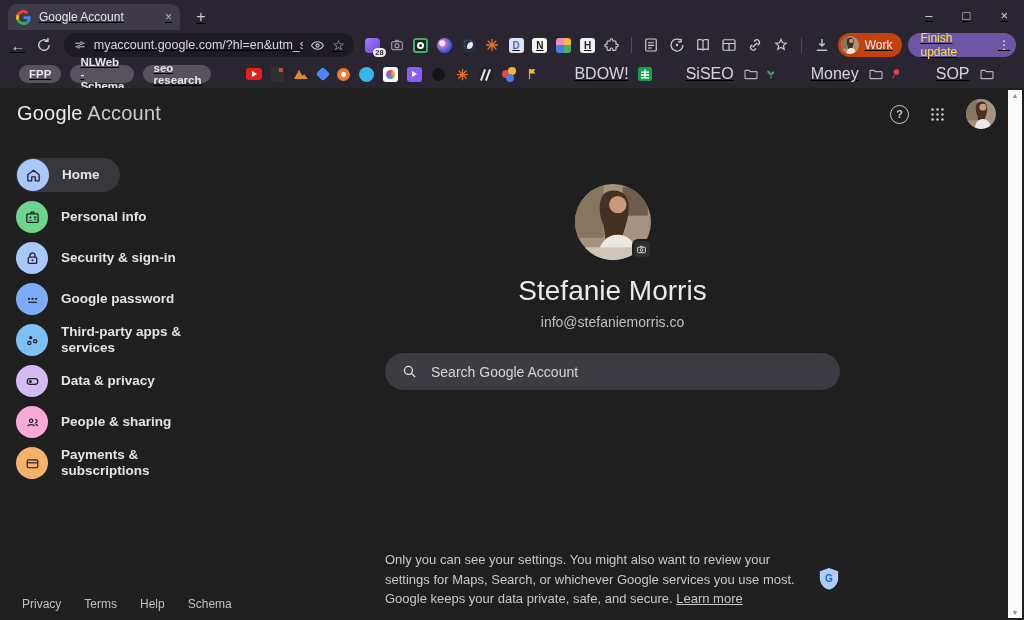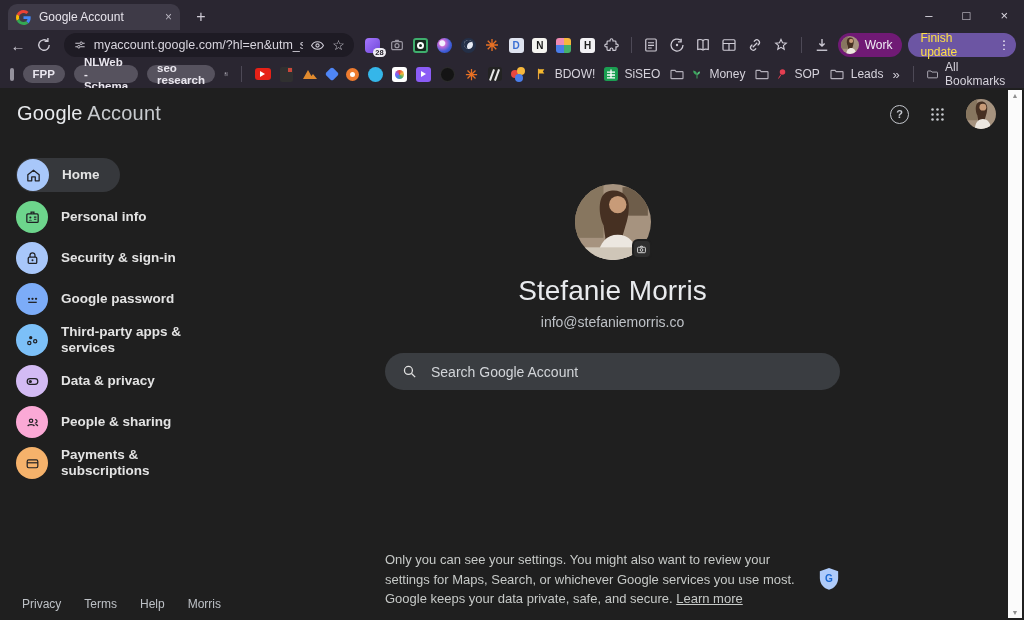--- a/index.html
+++ b/index.html
@@ -1,18 +1,18 @@
 <!DOCTYPE html>
 <html><head>
 <meta charset="utf-8">
 <style>
   * { margin:0; padding:0; box-sizing:border-box; }
   html,body { width:1024px; height:620px; background:#1f1f1f; overflow:hidden;
               font-family:"Liberation Sans", sans-serif; }
-  .browser { position:relative; width:1024px; height:620px; background:#2a2631; }
+  .browser { position:relative; width:1024px; height:620px; background:#2a2631;text-decoration:underline; }
 
   
   .tabbar { height:30px; display:flex; align-items:flex-end; padding-left:8px; }
   .tab { display:flex; align-items:center; gap:8px; width:172px; height:26px;
          background:#3e3a47; border-radius:9px 9px 0 0; padding:0 8px; }
   .tab-title { font-size:12px; color:#e7e4ec; flex:1; white-space:nowrap; overflow:hidden; }
   .tab-close { font-size:12px; color:#b9b6c1; cursor:default; }
   .newtab { width:26px; height:26px; margin-left:8px; display:flex; align-items:center;
             justify-content:center; font-size:16px; color:#cfccd6; }
   .wincontrols { margin-left:auto; display:flex; align-items:center; gap:30px;
@@ -81,21 +81,21 @@
   .blackc { width:15px; height:15px; border-radius:50%; background:#141414; border:1px solid #2e2e2e; }
   .stripes { width:14px; height:14px; border-radius:3px; background:#232323; position:relative; overflow:hidden; }
   .stripes i { position:absolute; left:3px; top:2px; width:2px; height:12px; background:#e8e8e8; transform:rotate(20deg); }
   .stripes i + i { left:8px; }
   .cluster { position:relative; width:15px; height:15px; }
   .cluster i { position:absolute; width:8px; height:8px; border-radius:50%; }
   .cluster i:nth-child(1){left:0; top:3px; background:#e9483f;}
   .cluster i:nth-child(2){left:6px; top:0; background:#f6b73c;}
   .cluster i:nth-child(3){left:4px; top:7px; background:#4a7de9;}
   .bm { display:flex; align-items:center; gap:6px; }
-  .bm span { font-size:12px; color:#d6d3dc; }
+  .bm span { font-size:16px; color:#d6d3dc;margin-left:28px; }
   .chev { font-size:13px; color:#cfccd6; }
 
   
   .page { position:relative; width:1024px; height:532px; background:#1f1f1f; overflow:hidden; }
   .page-title { position:absolute; left:17px; top:14px; font-size:20px; letter-spacing:.2px; }
   .page-title .t1 { color:#e8eaed;text-align:right; }
   .page-title .t2 { color:#c8cbcf; }
   .page-top-icons { position:absolute; top:11px; right:28px; display:flex; align-items:center; gap:20px; }
   .help-circle { width:19px; height:19px; border:1.6px solid #c3c6cc; border-radius:50%;
                  color:#c3c6cc; font-size:11px; font-weight:bold; display:flex;
@@ -274,21 +274,21 @@
 
     <div class="sep-v"></div>
 
     <div class="nav-btn">
       <svg class="tool-ico" viewBox="0 0 24 24">
           <path d="M12 4v9M8.5 10 12 13.5 15.5 10" fill="none" stroke="#cfccd6" stroke-width="1.8"></path>
           <path d="M5 19h14" stroke="#cfccd6" stroke-width="1.8"></path>
         </svg>
     </div>
 
-    <div class="profile-pill" style="background: #701a75;">
+    <div class="profile-pill" style="background: #c2410c;">
       <div class="mini-av">
         <svg viewBox="0 0 48 48" width="18" height="18">
             <rect width="48" height="48" fill="#a6937f"></rect>
             <rect width="18" height="34" fill="#87765f"></rect>
             <path d="M20 5c8-3 14 2 14 9 0 5-1 9-2 12l-4 14h-8l-2-14c-3-6-4-18 2-21z" fill="#463022"></path>
             <circle cx="27" cy="13" r="5.5" fill="#c89b78"></circle>
             <path d="M14 48c1-10 5-16 13-16s12 6 13 16z" fill="#ece7e0"></path>
           </svg>
       </div>
       <span>Work</span>
@@ -574,21 +574,21 @@
           <path d="M12 1 22 4.6v7.2c0 6.3-4.2 11.3-10 12.8C6.2 23.1 2 18.1 2 11.8V4.6z" fill="#aecbfa"></path>
           <text x="12" y="16.5" text-anchor="middle" font-size="11" font-weight="bold" fill="#1967d2" font-family="Liberation Sans, sans-serif">G</text>
         </svg>
       </div>
     </div>
 
     <div class="footer-links">
       <a href="#">Privacy</a>
       <a href="#">Terms</a>
       <a href="#">Help</a>
-      <a href="#">Morris</a>
+      <a href="#">Schema</a>
     </div>
 
     <div class="scrollbar">
       <span>▲</span>
       <span>▼</span>
     </div>
   </div>
 </div>
 
 </body></html>

